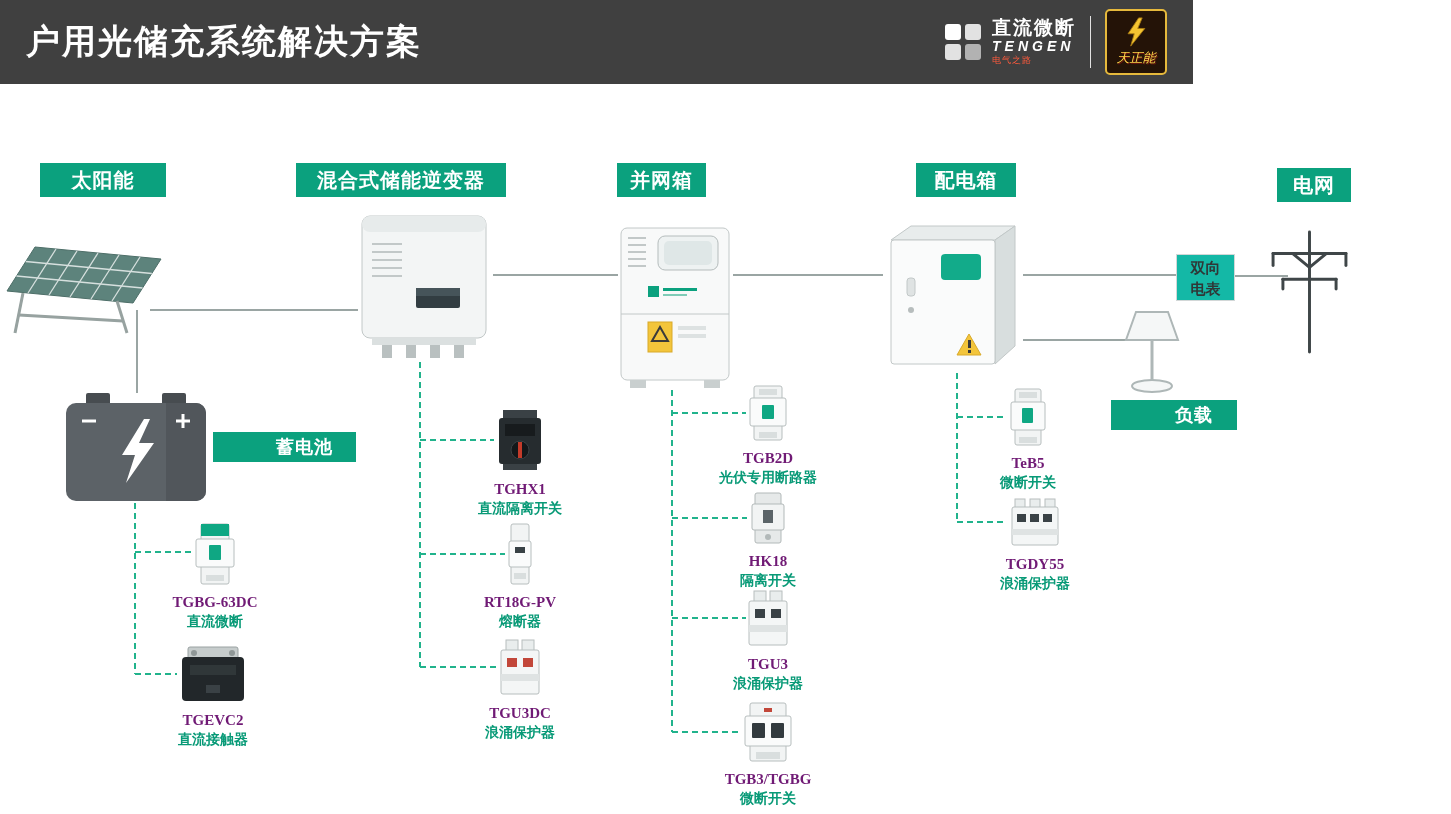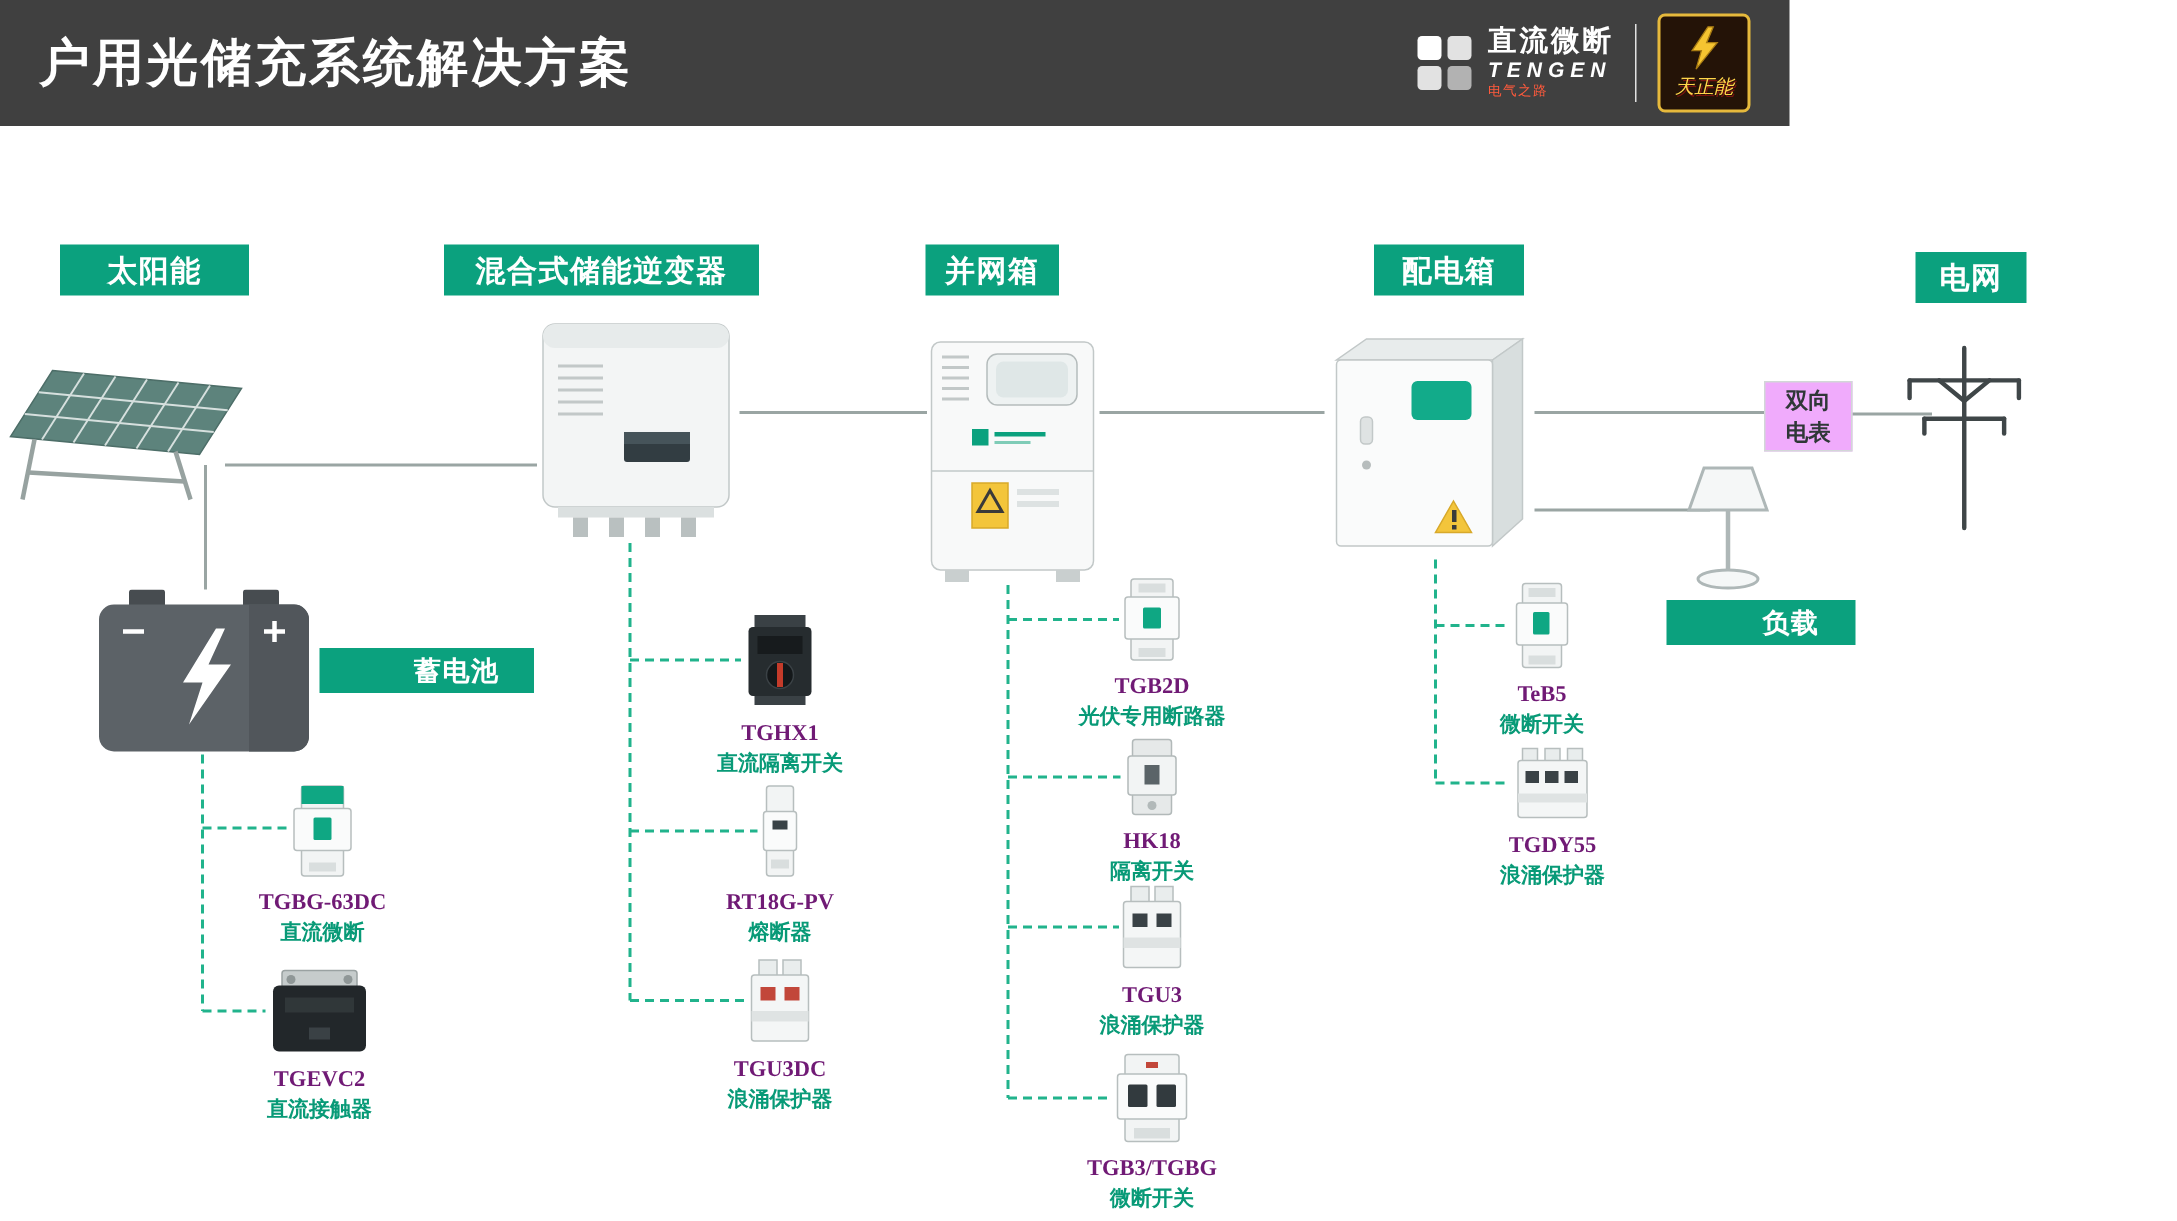--- a/index.html
+++ b/index.html
@@ -23,21 +23,21 @@
          box-sizing:border-box;}
   .badge-text{font-size:13px;font-weight:400;font-style:italic;color:#ffd54a;
               text-shadow:1px 1px 0 #7a1410;}
 
   
   .wires{position:absolute;left:0;top:0;}
   .tag{position:absolute;background:#0ba17e;color:#fff;font-weight:700;font-size:20px;
        height:34px;display:flex;align-items:center;justify-content:center;letter-spacing:1px;}
   .tag.small{height:30px;font-size:18px;padding-left:40px;}
   .illus{position:absolute;}
-  .meter-box{position:absolute;background:#f0abfc;border:1px solid #d2d7d7;color:#2f3737;
+  .meter-box{position:absolute;background:#14b8a6;border:1px solid #d2d7d7;color:#2f3737;
              font-size:15px;font-weight:600;display:flex;flex-direction:column;
              align-items:center;justify-content:center;line-height:1.4;}
   .comp{position:absolute;width:150px;display:flex;flex-direction:column;align-items:center;}
   .comp-model{margin-top:8px;font-size:15px;font-weight:700;color:#701a75;line-height:1.2;font-family:Liberation Serif, serif;}
   .comp-desc{margin-top:2px;font-size:14px;font-weight:700;color:#089a77;line-height:1.2;}
 </style>
 </head>
 <body>
 
 <div class="stage">

